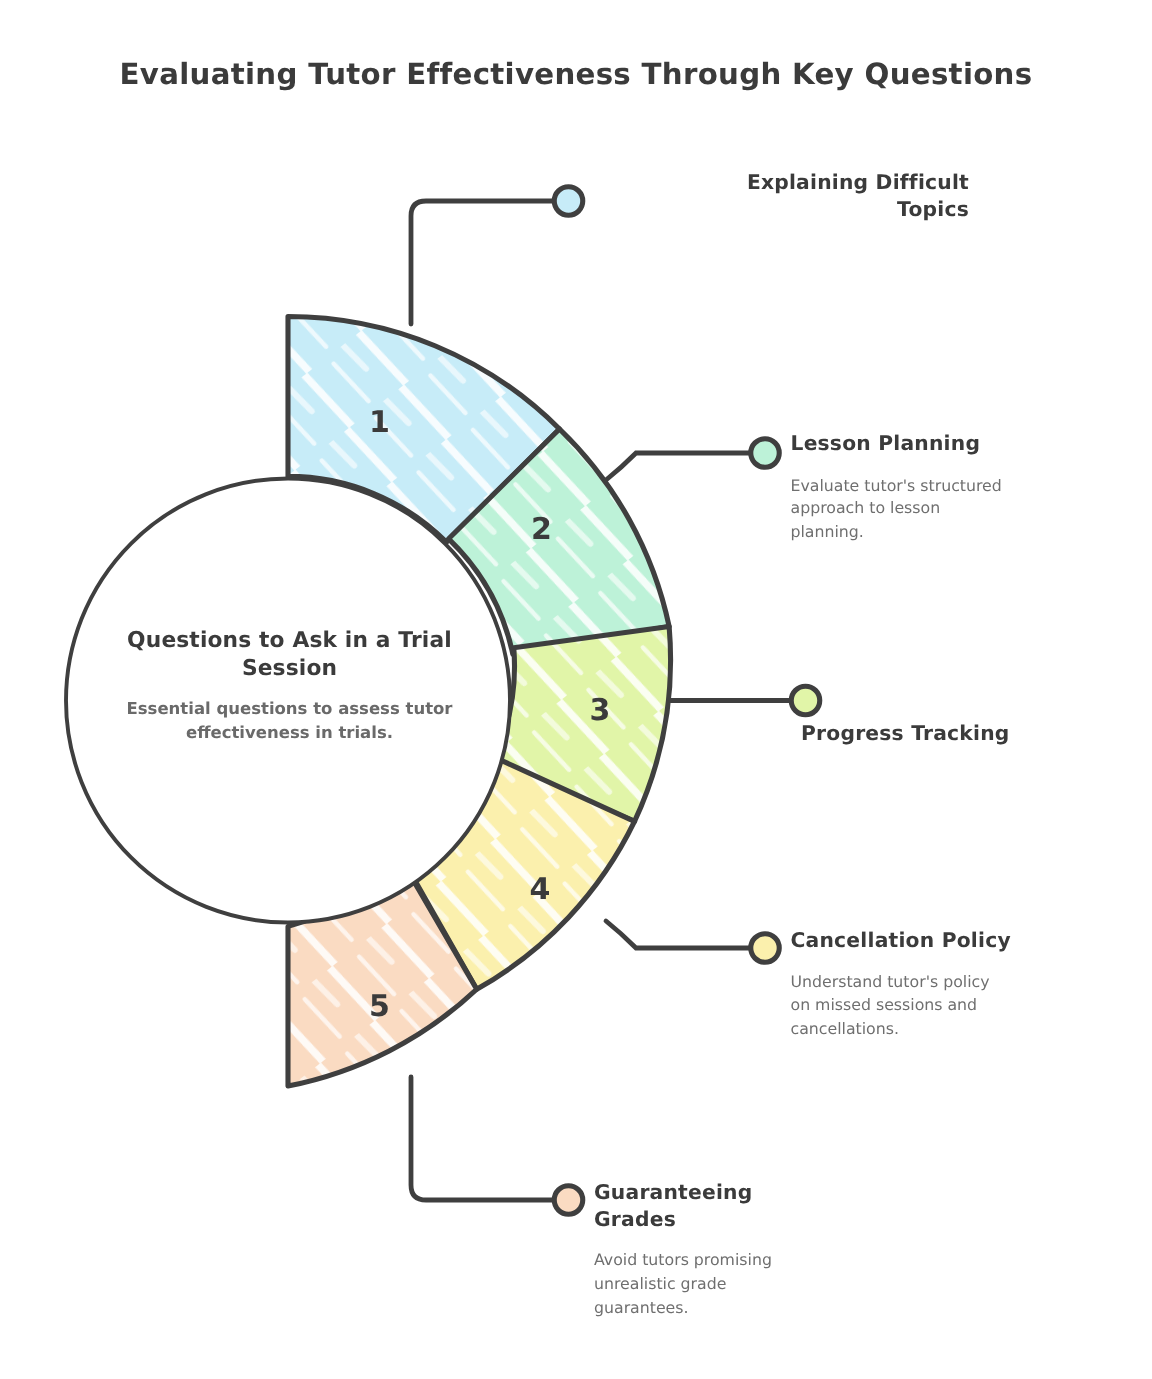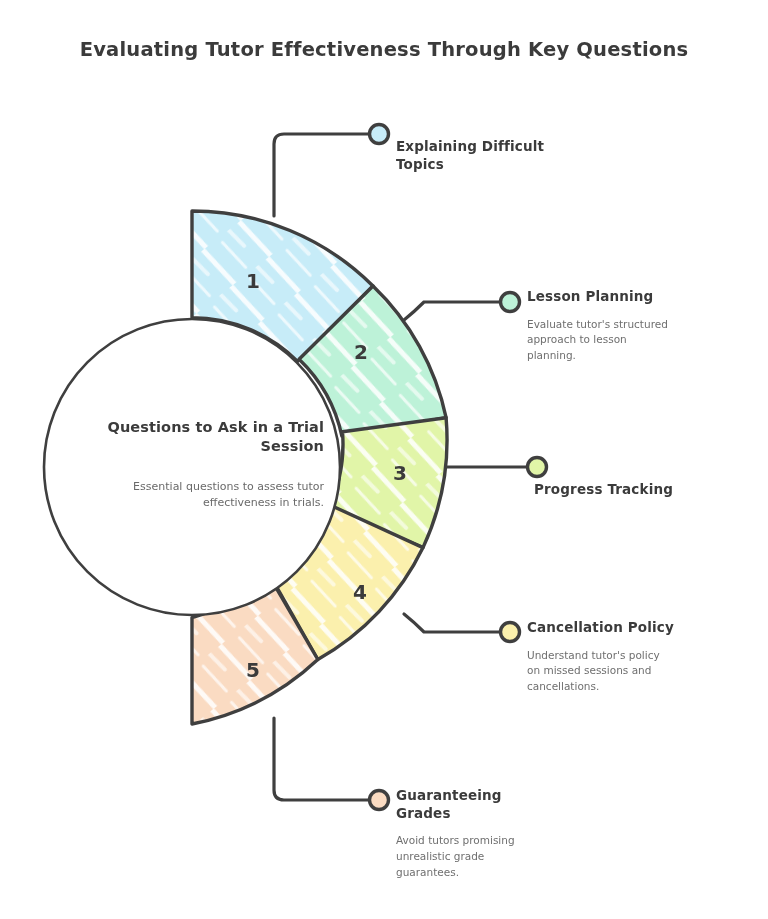--- a/index.html
+++ b/index.html
@@ -43,34 +43,35 @@
     font-size: 20px;
     font-weight: 700;
     fill: #3b3b3b;
     font-family: "DejaVu Sans", "Liberation Sans", sans-serif;
   }
   .center-block {
     position: absolute;
     left: 62px;
     top: 418px;
     width: 262px;
-    text-align: right;
+    text-align: center;
   }
   .center-title {
     font-size: 14.5px;
     font-weight: 700;
     color: #3b3b3b;
     line-height: 1.32;
     letter-spacing: 0.1px;
   }
   .center-desc {
-    margin-top: 23px;
+    margin-top: 9px;
     font-size: 11px;
     color: #6a6a6a;
     line-height: 1.42;
+    font-weight: bold;
   }
   .label-block {
     position: absolute;
   }
   .label-title {
     font-size: 13.5px;
     font-weight: 700;
     color: #3b3b3b;
     line-height: 1.3;
     letter-spacing: 0.15px;
@@ -168,21 +169,21 @@
   </svg>
 
   <div class="center-block">
     <div class="center-title">Questions to Ask
 in a Trial Session</div>
     <div class="center-desc">Essential questions to
 assess tutor effectiveness
 in trials.</div>
   </div>
 
-  <div class="label-block" style="left:396px; top:138px; width:250px;">
+  <div class="label-block" style="left:396px; top:114px; width:250px;text-align:right;">
     <div class="label-title">Explaining Difficult
 Topics</div>
   </div>
 
   <div class="label-block" style="left:527px; top:288px; width:250px;">
     <div class="label-title">Lesson Planning</div>
     <div class="label-desc">Evaluate tutor's structured
 approach to lesson
 planning.</div>
   </div>

